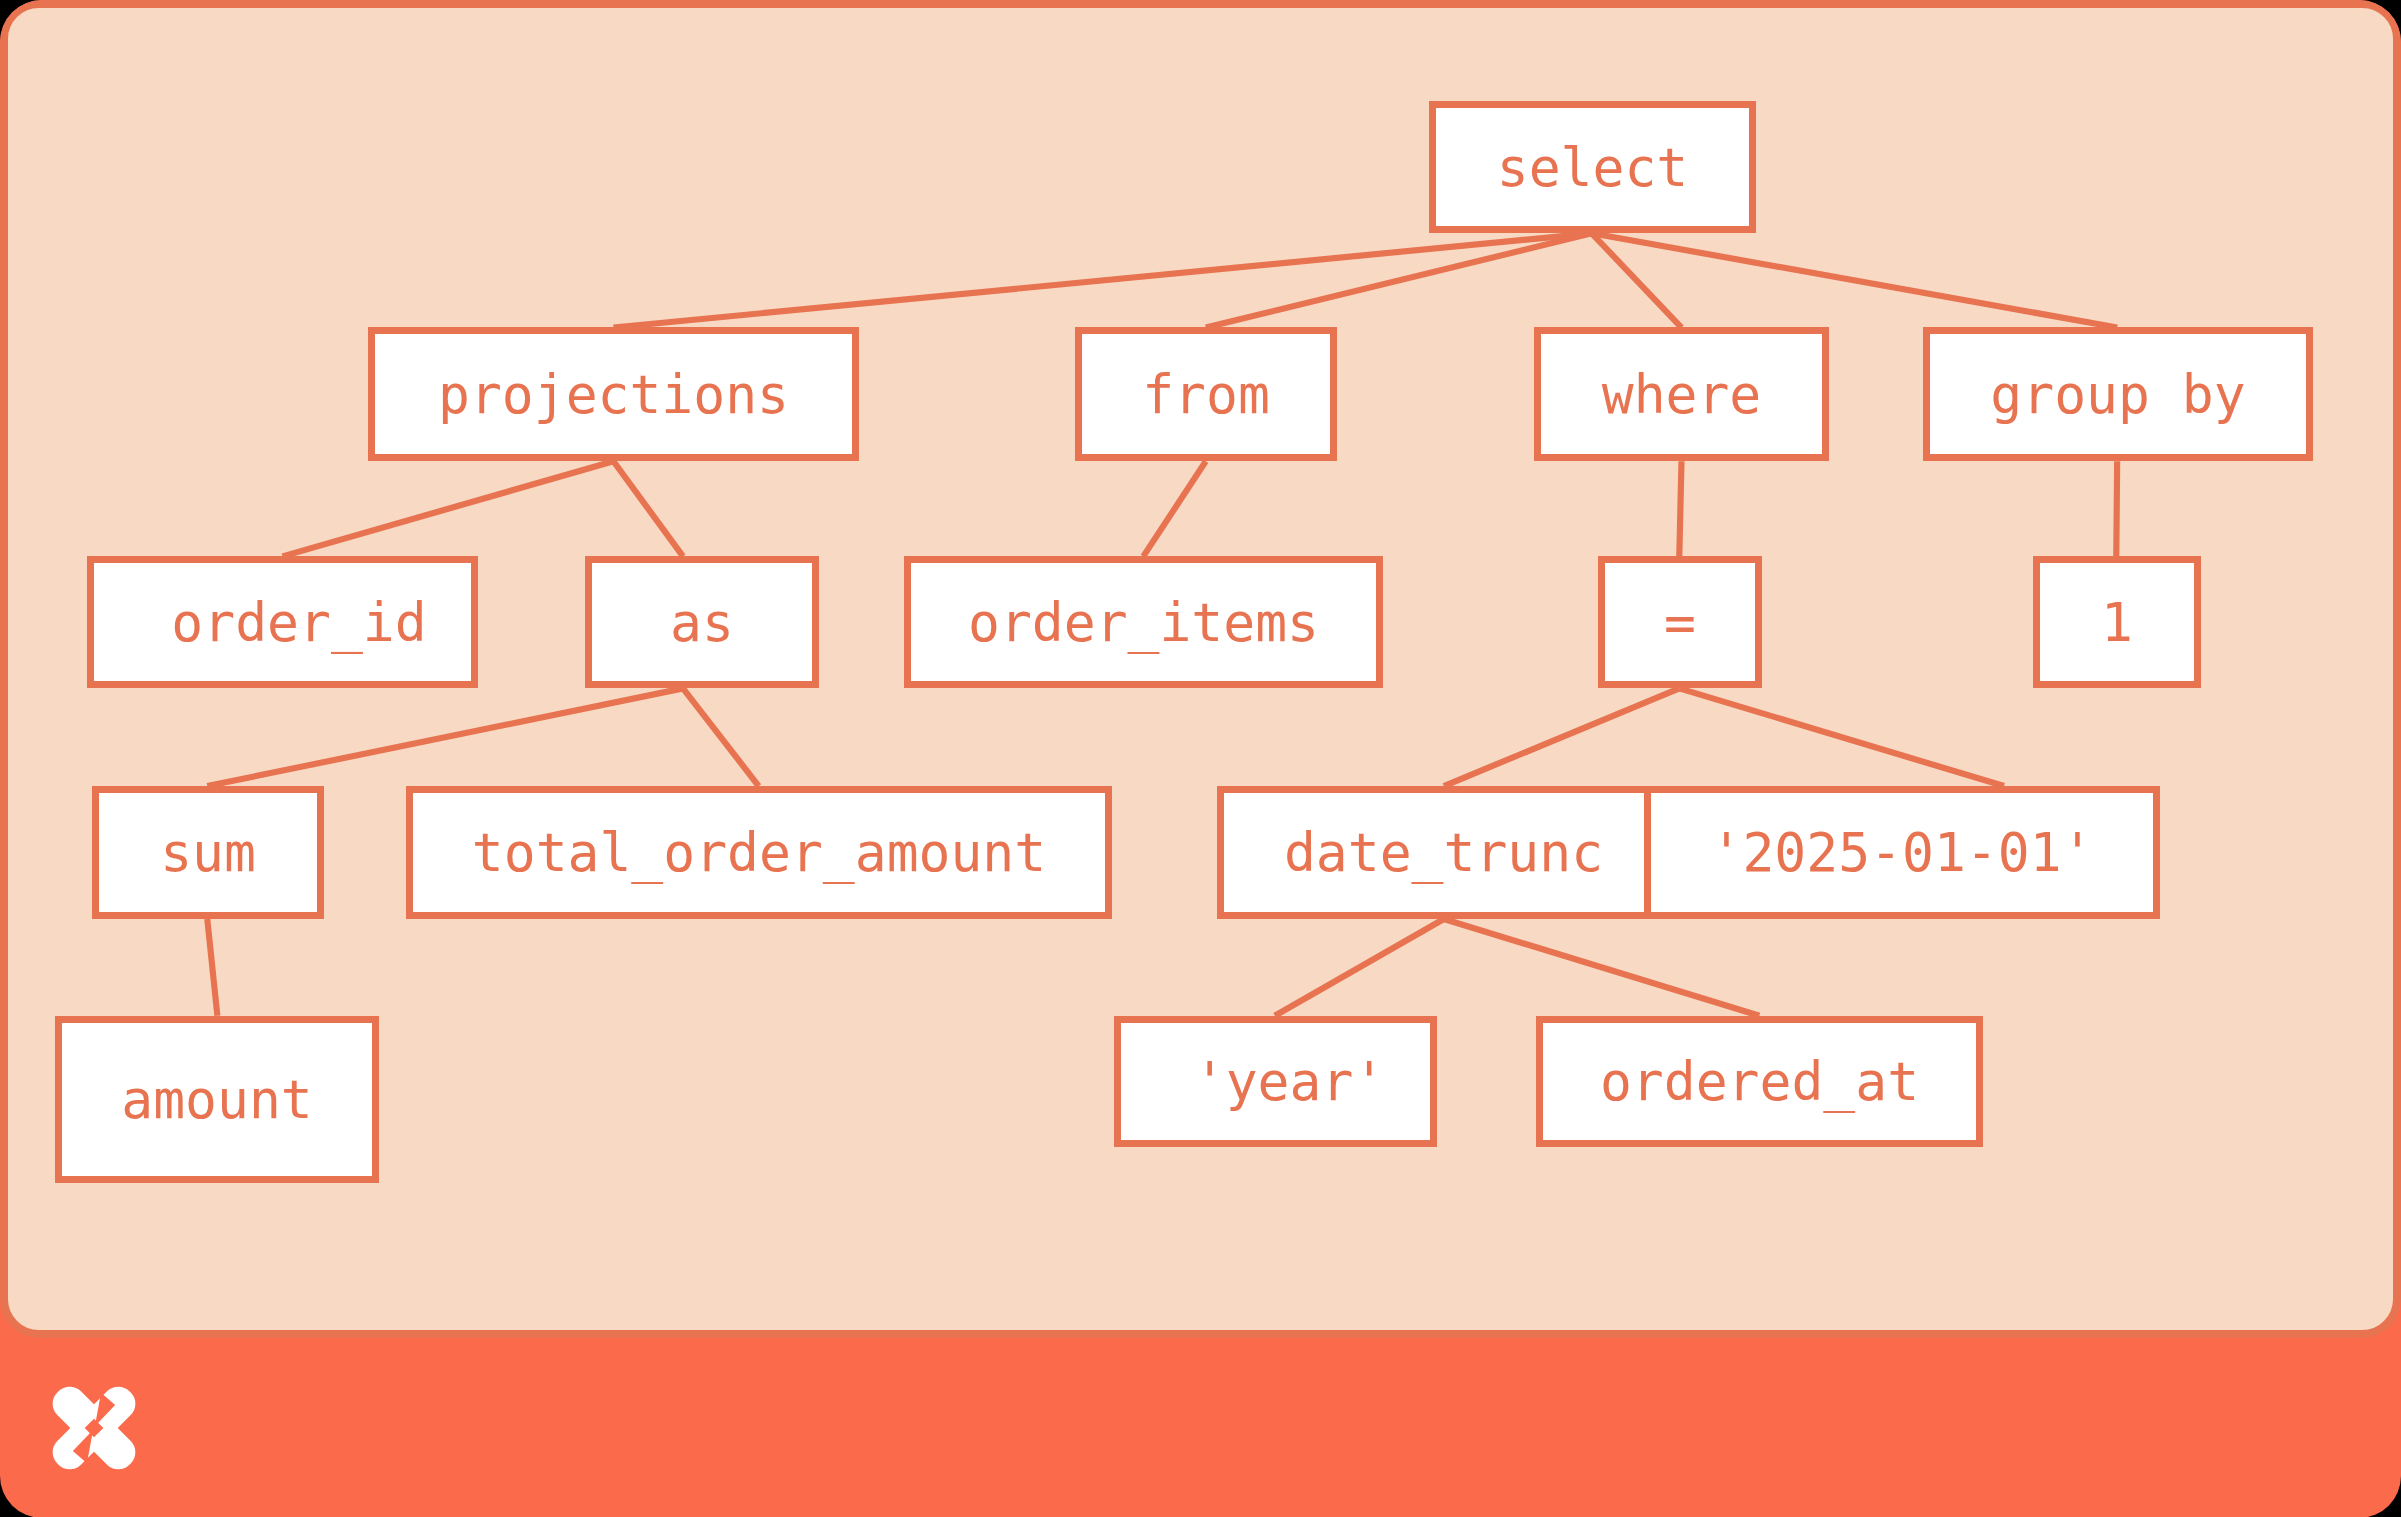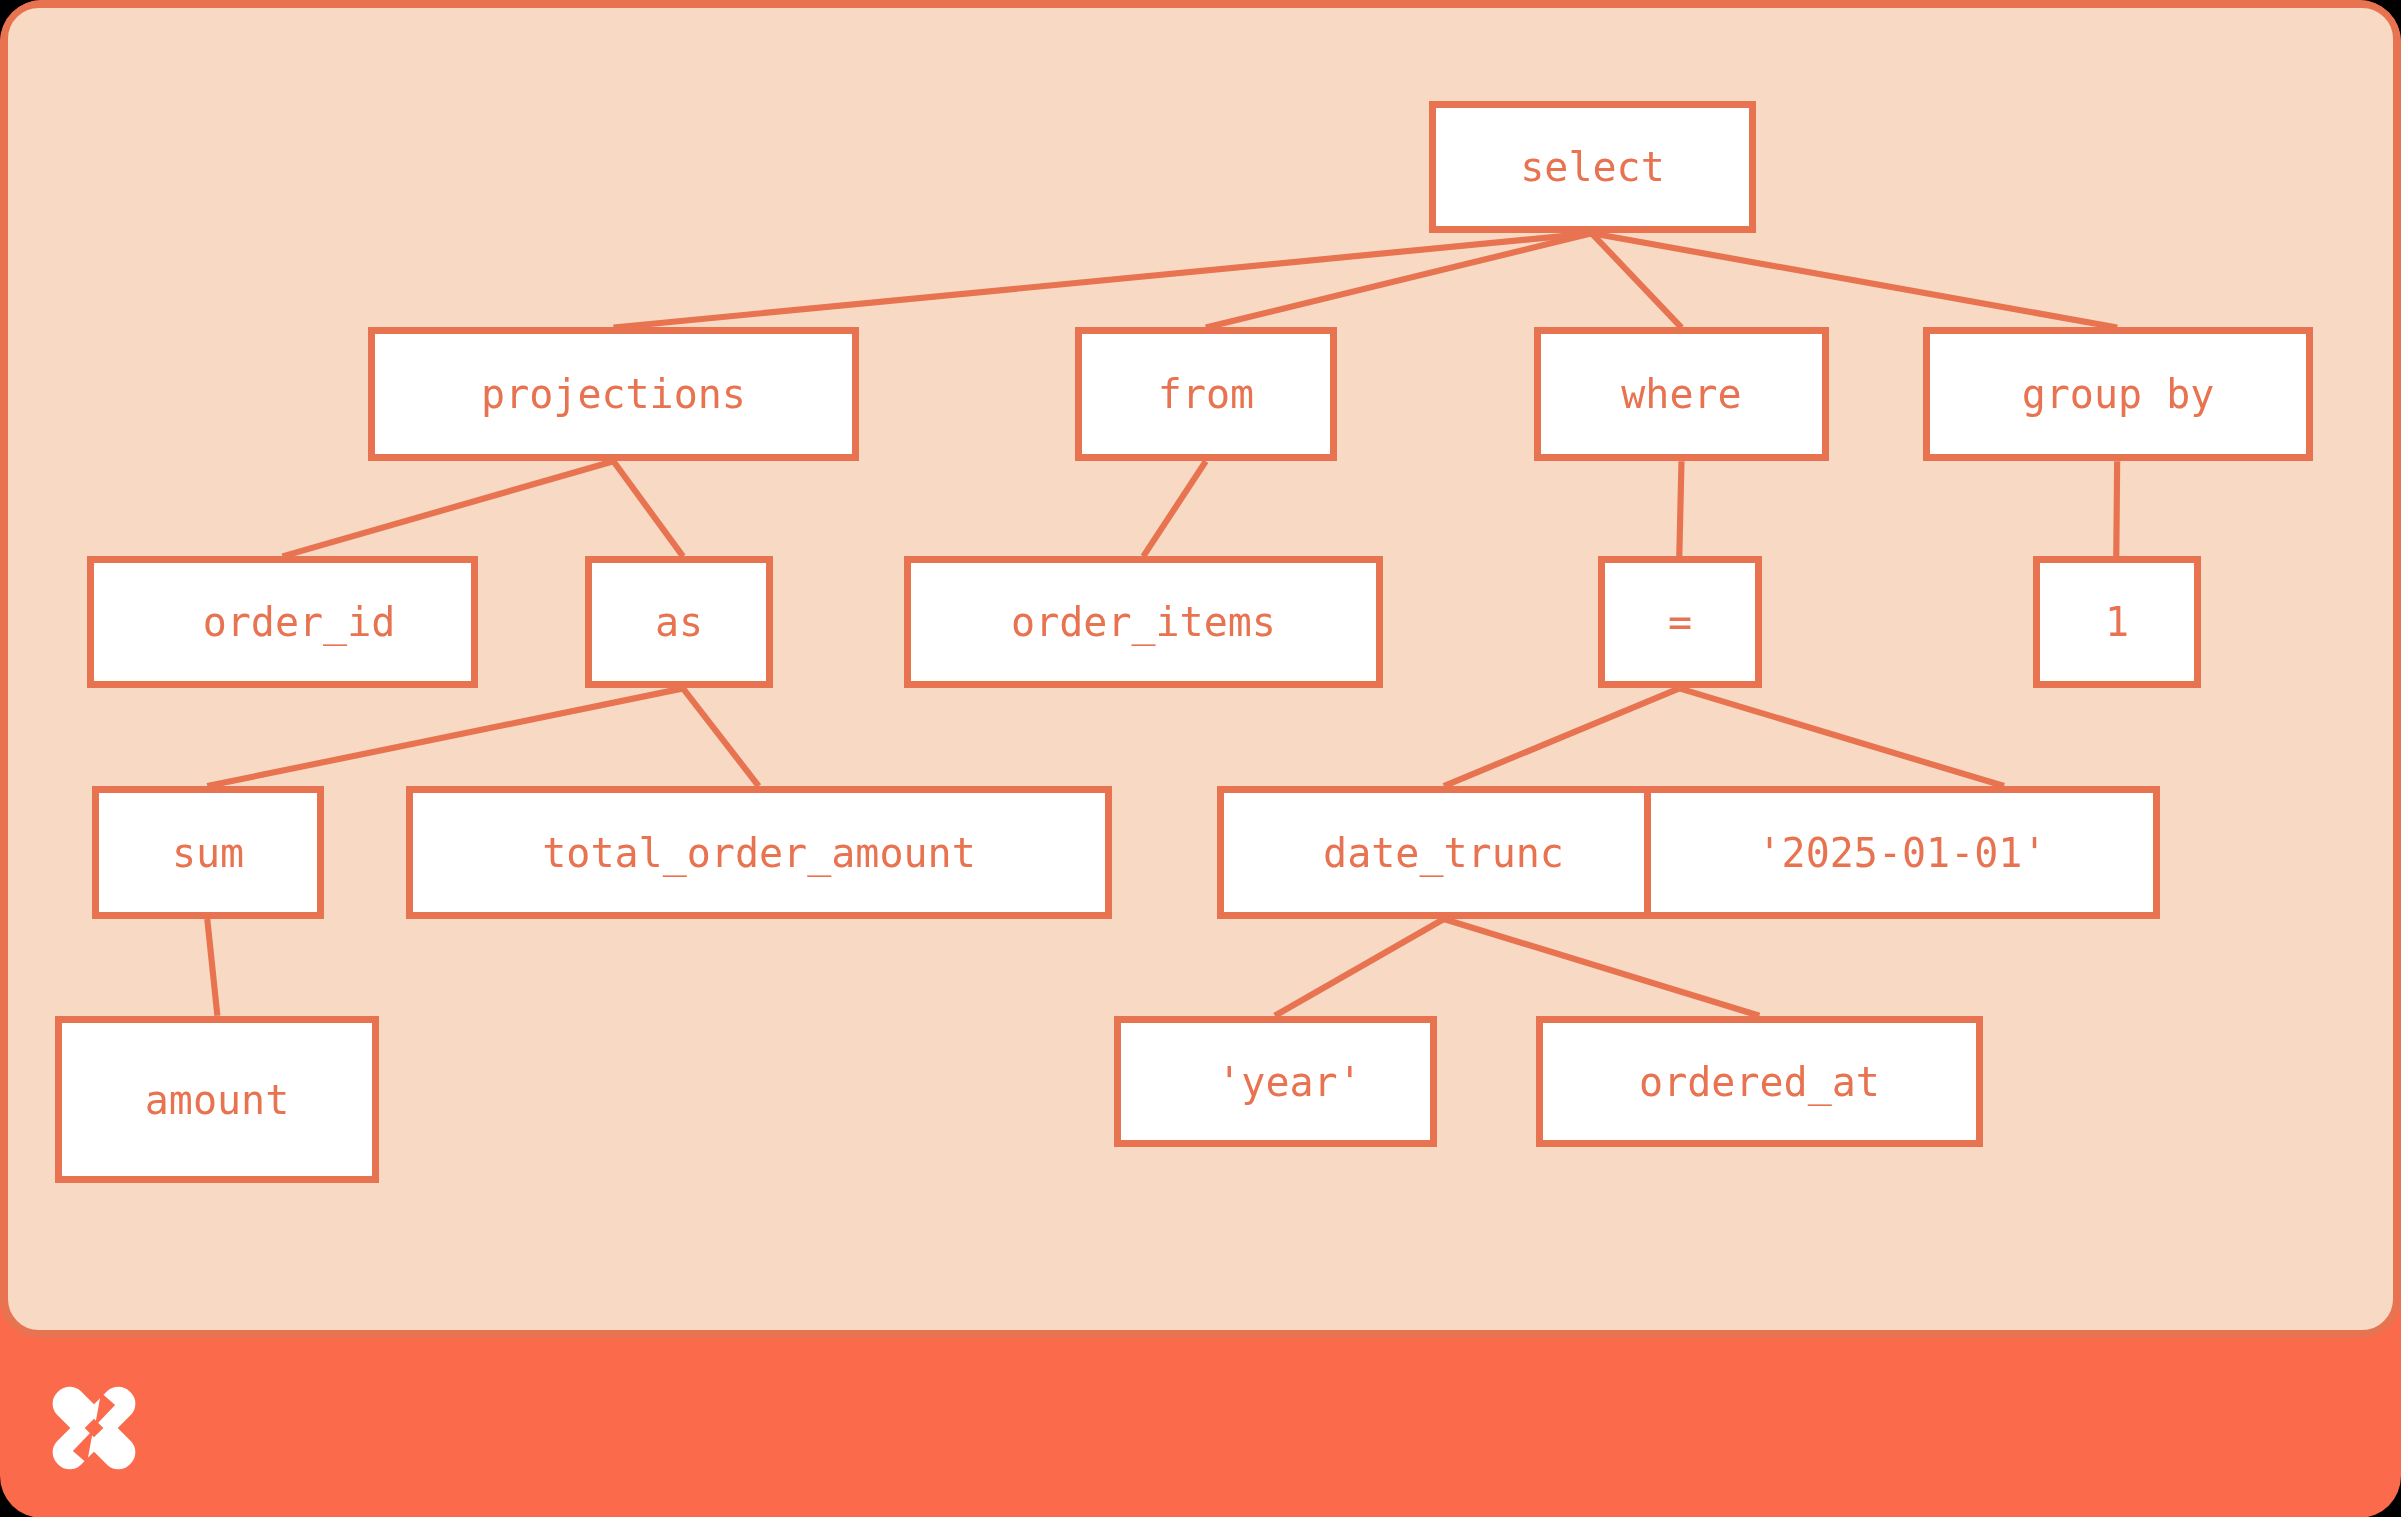--- a/index.html
+++ b/index.html
@@ -44,21 +44,21 @@
     stroke-width: 7;
   }
   #nodes { position: absolute; left: 0; top: 0; }
   .node {
     position: absolute;
     box-sizing: border-box;
     background: var(--box-fill);
     border: 7px solid var(--line-orange);
     color: var(--line-orange);
     font-family: "DejaVu Sans Mono", "Liberation Mono", monospace;
-    font-size: 40px;
+    font-size: 53px;
     display: flex;
     align-items: center;
     justify-content: center;
     white-space: nowrap;
   }
   .footer {
     position: absolute;
     left: 0; right: 0; bottom: 0;
     height: 180px;
     display: flex;
@@ -101,21 +101,21 @@
       <line x1="1640.5" y1="1044" x2="1999" y2="1154"></line>
     </svg>
 
   <div id="nodes">
       <div class="node" style="left: 1429px; top: 101px; width: 327px; height: 132px;">select</div>
       <div class="node" style="left: 368px; top: 327px; width: 491px; height: 134px;">projections</div>
       <div class="node" style="left: 1075px; top: 327px; width: 262px; height: 134px;">from</div>
       <div class="node" style="left: 1534px; top: 327px; width: 295px; height: 134px;">where</div>
       <div class="node" style="left: 1923px; top: 327px; width: 390px; height: 134px;">group by</div>
       <div class="node" style="left: 87px; top: 556px; width: 391px; height: 132px; padding-left: 33px;">order_id</div>
-      <div class="node" style="left: 585px; top: 556px; width: 188px; height: 132px;">as</div>
+      <div class="node" style="left: 585px; top: 556px; width: 234px; height: 132px;">as</div>
       <div class="node" style="left: 904px; top: 556px; width: 479px; height: 132px;">order_items</div>
       <div class="node" style="left: 1598px; top: 556px; width: 164px; height: 132px;">=</div>
       <div class="node" style="left: 2033px; top: 556px; width: 168px; height: 132px;">1</div>
       <div class="node" style="left: 92px; top: 786px; width: 232px; height: 133px;">sum</div>
       <div class="node" style="left: 406px; top: 786px; width: 706px; height: 133px; text-align: right;">total_order_amount</div>
       <div class="node" style="left: 1217px; top: 786px; width: 453px; height: 133px;">date_trunc</div>
       <div class="node" style="left: 1644px; top: 786px; width: 516px; height: 133px;">'2025-01-01'</div>
       <div class="node" style="left: 55px; top: 1016px; width: 324px; height: 167px;">amount</div>
       <div class="node" style="left: 1114px; top: 1016px; width: 323px; height: 131px; padding-left: 28px;">'year'</div>
       <div class="node" style="left: 1536px; top: 1016px; width: 447px; height: 131px;">ordered_at</div>

